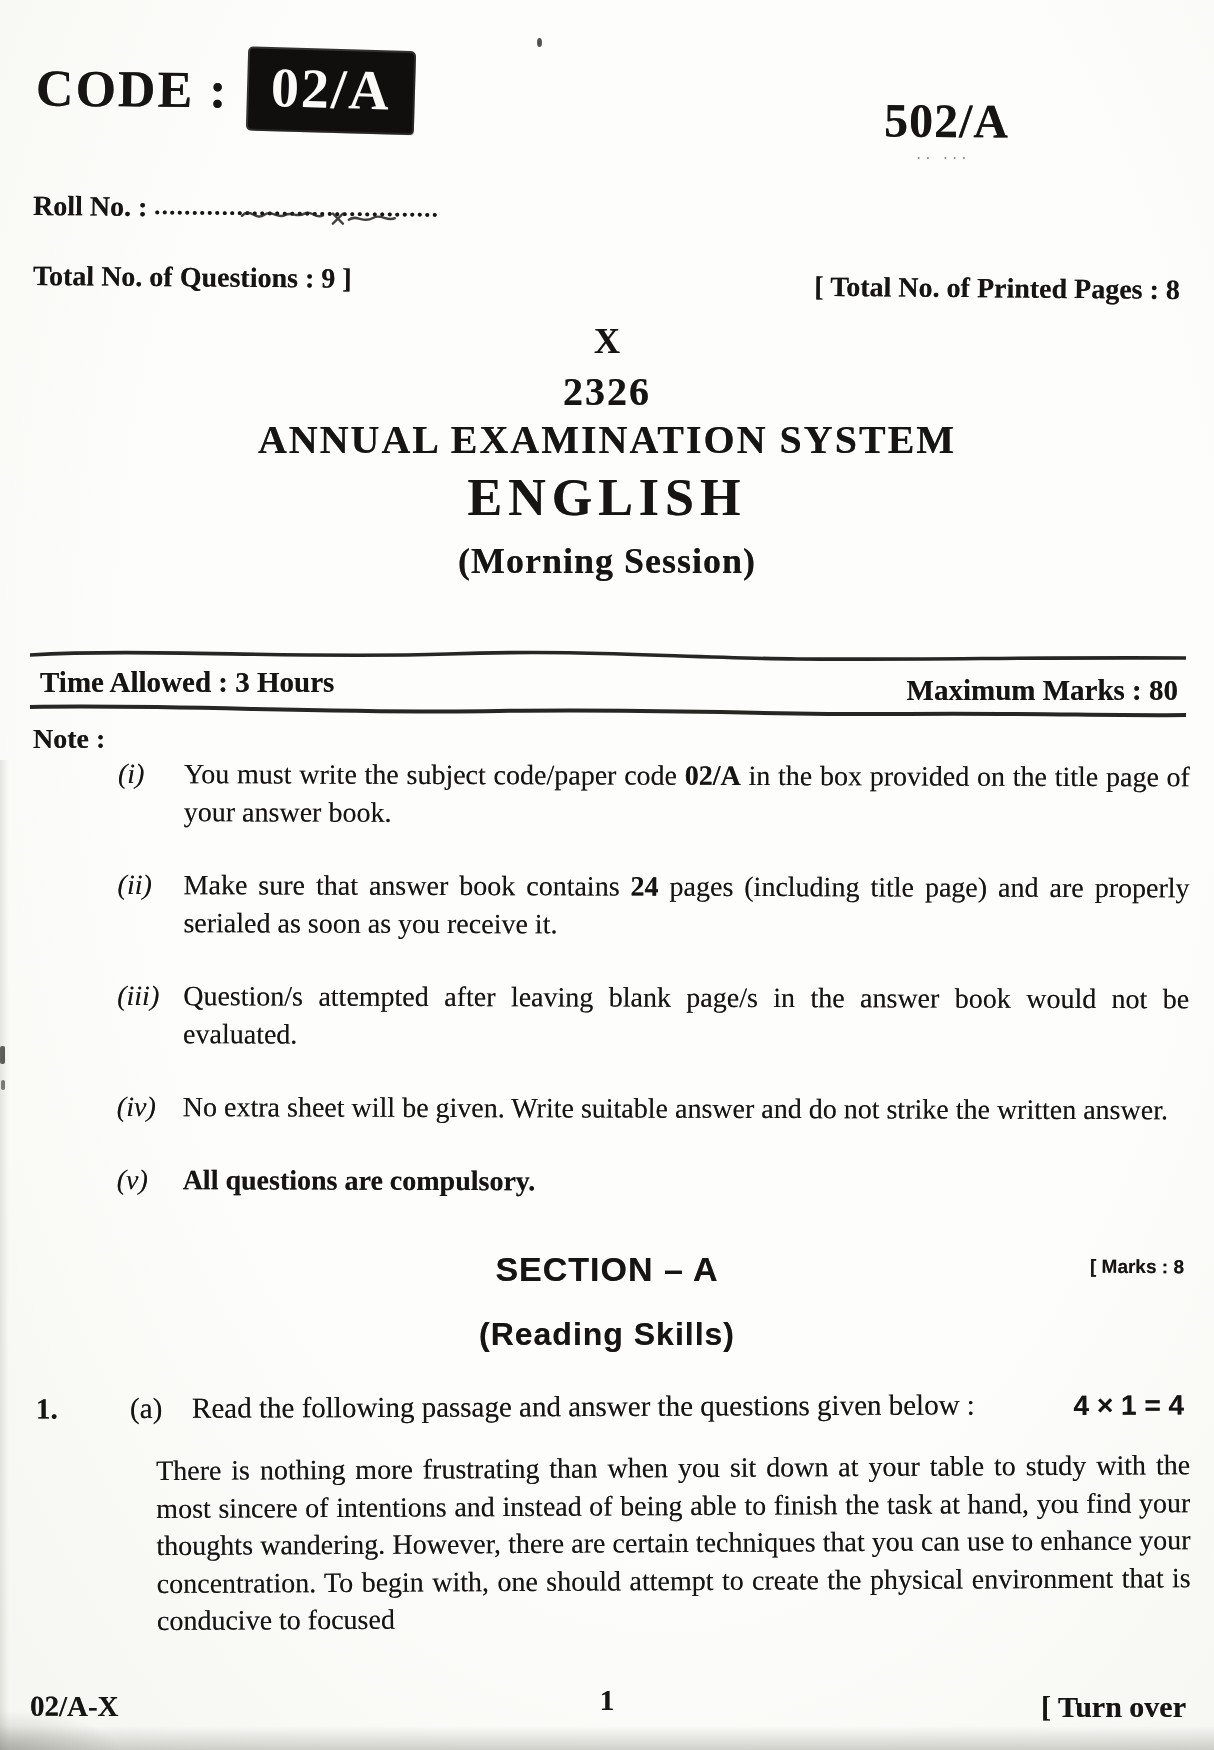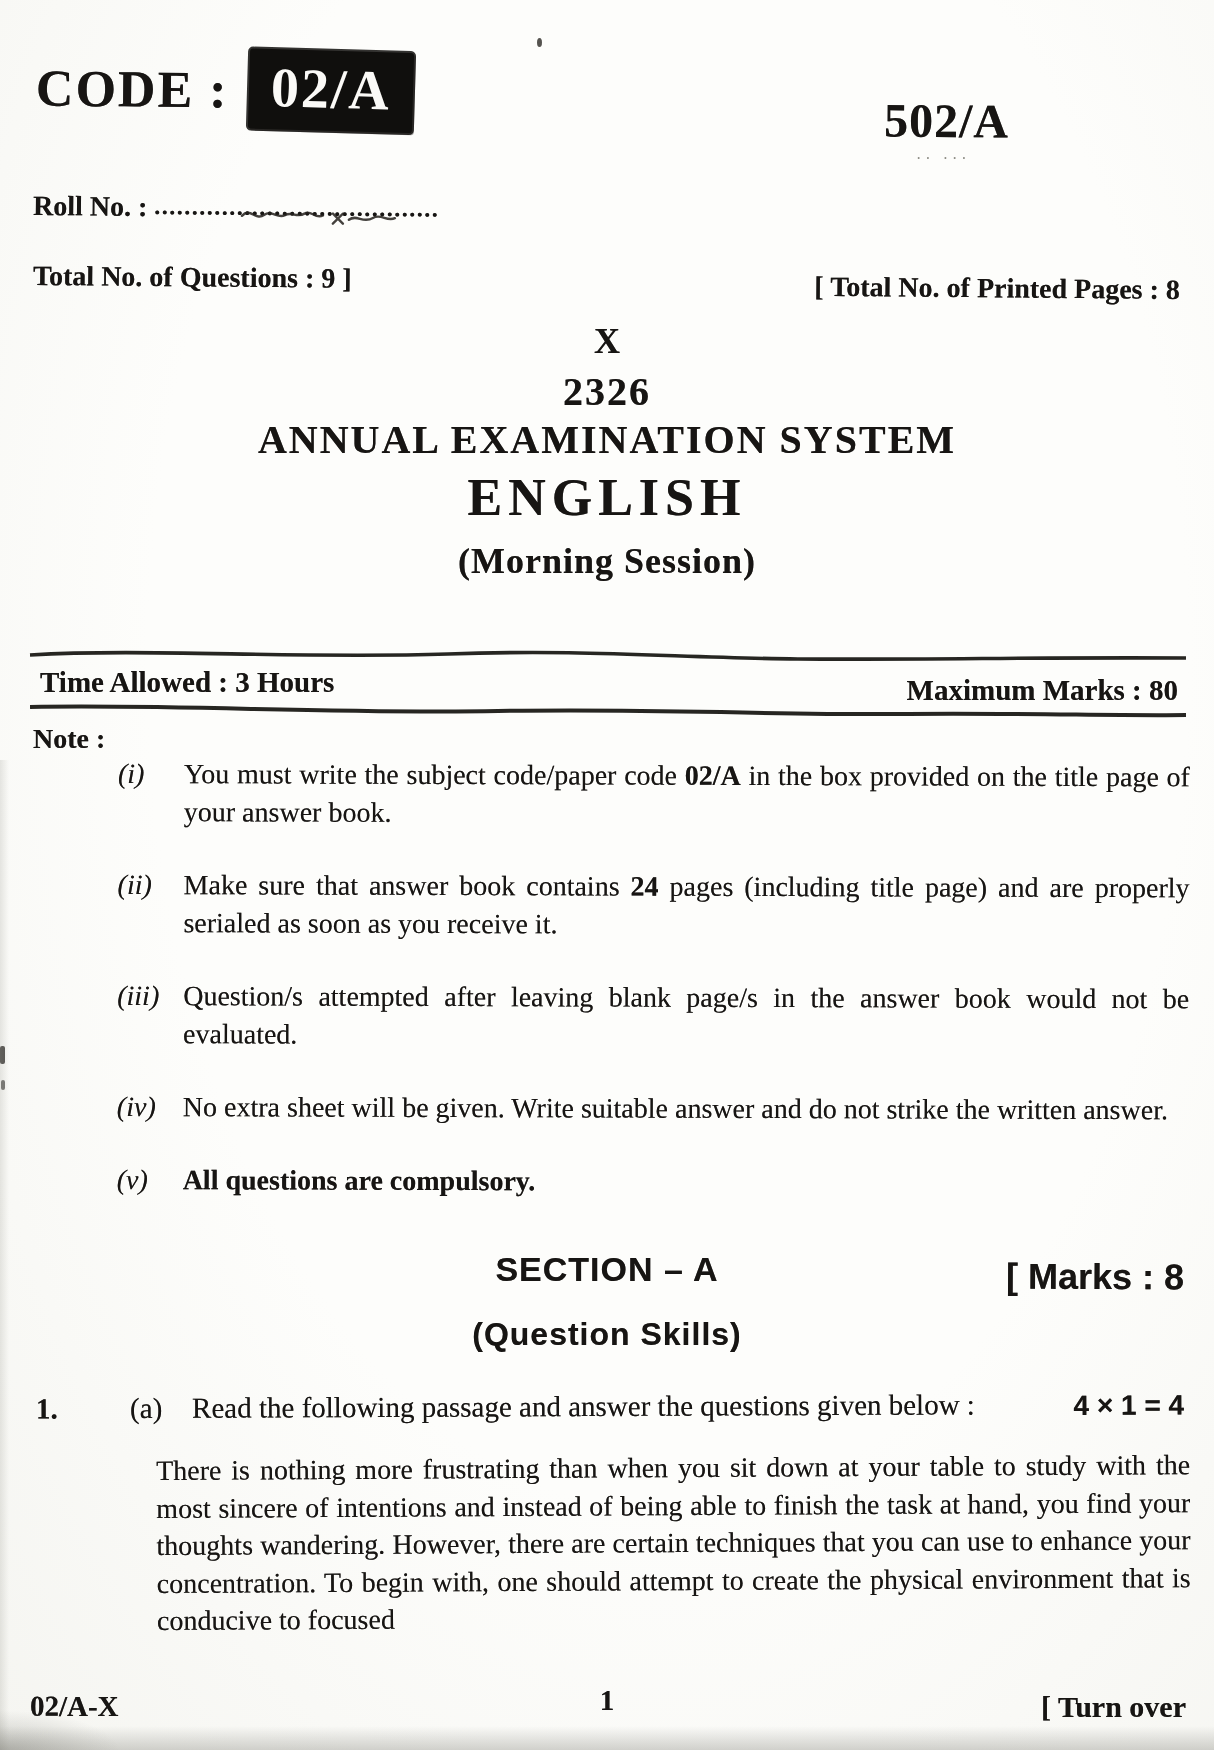--- a/index.html
+++ b/index.html
@@ -54,21 +54,21 @@
 
   
   .note-label{top:723px;left:33px;font-size:28px;font-weight:bold;}
   .notes-wrap{top:755px;left:118px;width:1072px;transform:rotate(.18deg);transform-origin:left top;}
   .note-item{display:flex;margin-bottom:35px;}
   .note-num{flex:0 0 66px;font-style:italic;font-size:28px;line-height:38px;}
   .note-text{flex:1;font-size:28px;line-height:38px;text-align:justify;}
 
   
   .section-title{top:1250px;font-size:34px;font-weight:bold;letter-spacing:1px;}
-  .section-marks{top:1256px;right:30px;font-size:36px;font-weight:bold;transform:rotate(.3deg);}
+  .section-marks{top:1256px;right:30px;font-size:19px;font-weight:bold;transform:rotate(.3deg);}
   .section-subtitle{top:1316px;font-size:32px;font-weight:bold;letter-spacing:1px;}
 
   
   .q-row{top:1390px;left:0;right:0;transform:rotate(-.25deg);transform-origin:center;}
   .q-num{position:absolute;left:36px;top:0;font-size:29px;font-weight:bold;}
   .q-part{position:absolute;left:130px;top:0;font-size:29px;}
   .q-text{position:absolute;left:192px;top:0;font-size:29px;white-space:nowrap;}
   .q-marks{position:absolute;right:30px;top:2px;font-size:28px;font-weight:bold;text-align:right;}
 
   .passage{
@@ -152,21 +152,21 @@
       <div class="note-text"><span>No extra sheet will be given. Write suitable answer and do not strike the written answer.</span><span class="b"></span><span></span></div>
     </div>
     <div class="note-item">
       <span class="note-num">(v)</span>
       <div class="note-text"><span></span><span class="b">All questions are compulsory.</span><span></span></div>
     </div>
   </div>
 
   <div class="abs centerline sans section-title">SECTION – A</div>
   <div class="abs sans section-marks">[ Marks : 8</div>
-  <div class="abs centerline sans section-subtitle">(Question Skills)</div>
+  <div class="abs centerline sans section-subtitle">(Reading Skills)</div>
 
   <div class="abs q-row">
     <span class="q-num">1.</span>
     <span class="q-part">(a)</span>
     <span class="q-text">Read the following passage and answer the questions given below :</span>
     <span class="q-marks sans">4 × 1 = 4</span>
   </div>
 
   <div class="abs passage">There is nothing more frustrating than when you sit down at your table to study with the most sincere of intentions and instead of being able to finish the task at hand, you find your thoughts wandering. However, there are certain techniques that you can use to enhance your concentration. To begin with, one should attempt to create the physical environment that is conducive to focused</div>
 

